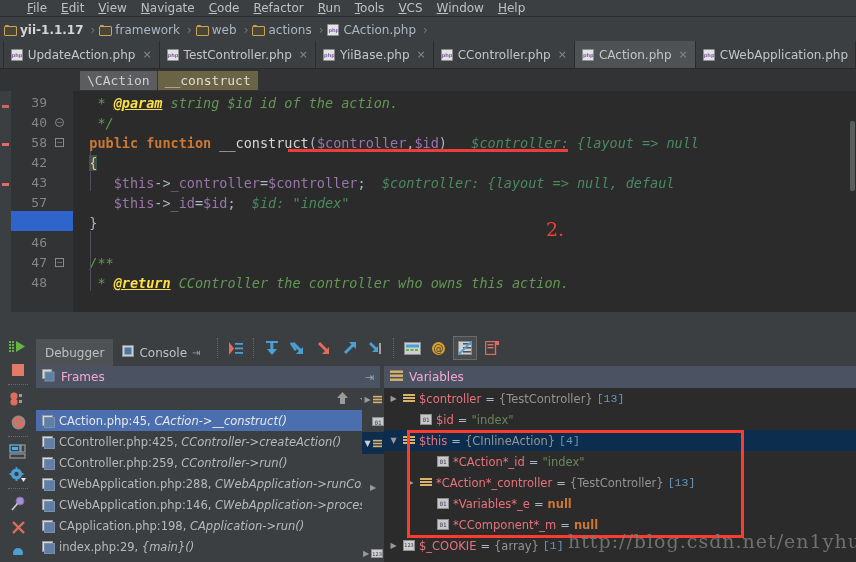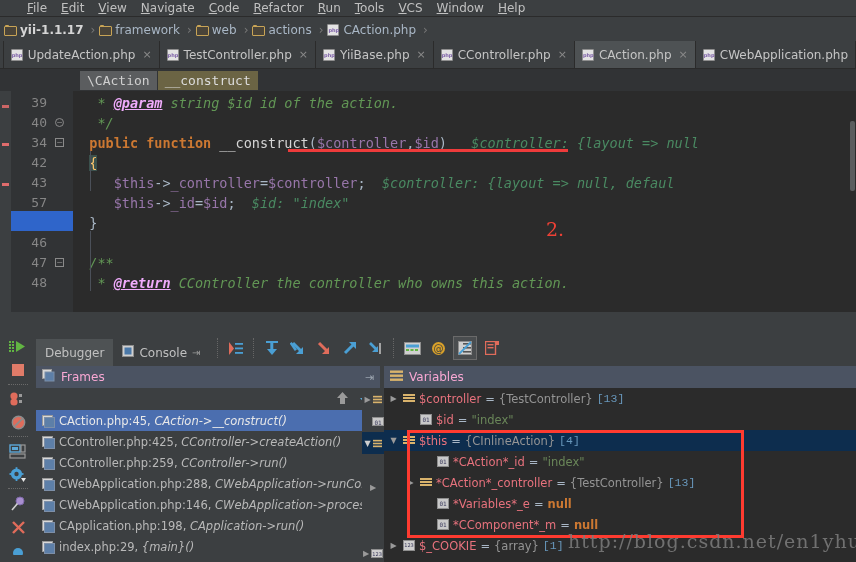--- a/index.html
+++ b/index.html
@@ -121,21 +121,21 @@
     position:absolute;left:11px;right:0;height:20px;background:#2f65ca;
   }
   .indentguide{
     position:absolute;width:1px;background:#4b5059;
   }
   .k-kw{color:#cc7832;font-weight:bold;}
   .k-fn{color:#d6d6d6;}
   .k-var{color:#9876aa;}
   .k-punc{color:#a9b7c6;}
   .k-cmt{color:#629755;font-style:italic;}
-  .k-cmt-tag{color:#f0abfc;font-style:italic;font-weight:bold;text-decoration:underline;}
+  .k-cmt-tag{color:#fde047;font-style:italic;font-weight:bold;text-decoration:underline;}
   .k-hint{color:#4a8a62;font-style:italic;}
   .k-brace{color:#ffc66d;background:#3b514d;}
   .k-white{color:#a9b7c6;}
 
   .redunderline{
     position:absolute;height:3px;background:#ee3b3b;
   }
   .annot2{
     position:absolute;font-family:"DejaVu Serif","Liberation Serif",serif;
     font-size:19px;color:#ef4136;font-weight:500;
@@ -370,21 +370,21 @@
 
   <div class="editor">
     <div class="errstrip">
       <div class="mk" style="top:14px;background:#cc6666;"></div>
       <div class="mk" style="top:52px;background:#e06c6c;"></div>
       <div class="mk" style="top:92px;background:#e06c6c;"></div>
     </div>
     <div class="gutter" id="gutter">
         <div class="ln" style="top: 2px;">39</div>
         <div class="ln" style="top: 22px;">40</div>
-        <div class="ln" style="top: 42px;">34</div>
+        <div class="ln" style="top: 42px;">58</div>
         <div class="ln" style="top: 62px;">42</div>
         <div class="ln" style="top: 82px;">43</div>
         <div class="ln" style="top: 102px;">57</div>
         <div class="ln" style="top: 122px;">45</div>
         <div class="ln" style="top: 142px;">46</div>
         <div class="ln" style="top: 162px;">47</div>
         <div class="ln" style="top: 182px;">48</div>
         <div class="foldmark round" style="top: 27px;">−</div>
         <div class="foldmark" style="top: 47px;">−</div>
         <div class="foldmark round" style="top: 127px;">−</div>

